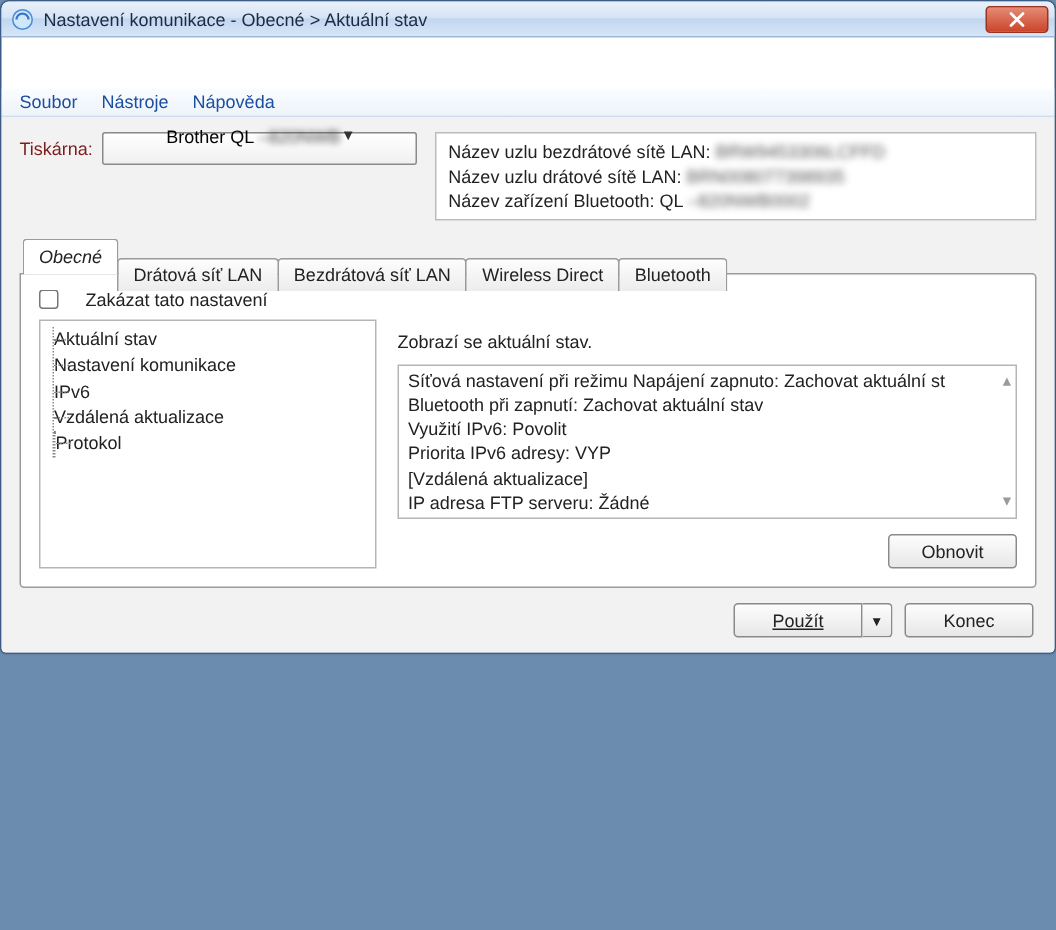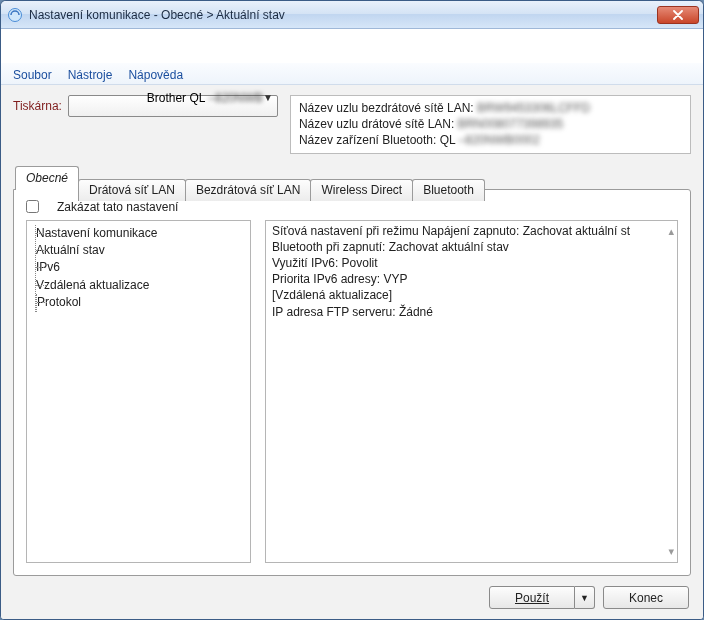--- a/index.html
+++ b/index.html
@@ -8,21 +8,21 @@
     font-family: "Segoe UI", Tahoma, sans-serif;
     font-size: 12px;
     background: #6b8caf;
     padding: 0;
     width: 704px;
     height: 620px;
     overflow: hidden;
   }
   .window {
     width: 704px;
-    height: 620px;
+    height: 436px;
     background: #fff;
     border: 1px solid #3b5c86;
     border-radius: 6px 6px 4px 4px;
     overflow: hidden;
     box-shadow: 0 0 0 1px rgba(0,0,0,0.05);
     display: flex;
     flex-direction: column;
   }
   .titlebar {
     height: 28px;
@@ -75,21 +75,21 @@
   .printer-block {
     display: flex;
     align-items: center;
     gap: 6px;
   }
   .printer-label { color:#7f1d1d; }
   .combo {
     width: 210px; height: 22px;
     border: 1px solid #8a8a8a;
     background: linear-gradient(#fff,#f0f0f0);
-    display:flex; align-items:center; justify-content:flex-end;
+    display:flex; align-items:center; justify-content:center;
     padding: 0 4px 17px 6px;
     border-radius: 2px;
   }
   .combo .blur { filter: blur(2px); color:#444; }
   .combo .chev { font-size:10px; color:#333; }
   .info-box {
     flex: 1;
     border: 1px solid #bcbcbc;
     background: #fff;
     padding: 4px 8px;
@@ -301,45 +301,49 @@
         <label class="disable-row">
           <input type="checkbox" style="">
           <span>Zakázat tato nastavení</span>
         </label>
 
         <div class="cols">
           <div class="tree">
             <ul>
               <li>
                 <ul class="dots">
+                  <li>Aktuální stav</li>
                   <li>Nastavení komunikace</li>
-                  <li>Aktuální stav</li>
                   <li>IPv6</li>
                   <li>
                     <span>Vzdálená aktualizace</span>
                     <ul class="dots">
                       <li>Protokol</li>
                     </ul>
                   </li>
                 </ul>
               </li>
             </ul>
           </div>
 
           <div class="right">
+            <div class="right-title">Zobrazí se aktuální stav.</div>
             <div class="status">
               <div>Síťová nastavení při režimu Napájení zapnuto: Zachovat aktuální st</div>
               <div>Bluetooth při zapnutí: Zachovat aktuální stav</div>
               <div>Využití IPv6: Povolit</div>
               <div>Priorita IPv6 adresy: VYP</div>
               <div>[Vzdálená aktualizace]</div>
               <div>IP adresa FTP serveru: Žádné</div>
               <span class="scroll-hint">▴</span>
               <span class="scroll-hint2">▾</span>
             </div>
+            <div class="refresh-row">
+              <div class="btn">Obnovit</div>
+            </div>
           </div>
         </div>
       </div>
     </div>
 
     <div class="footer">
       <div class="splitbtn">
         <div class="btn main">Použít</div>
         <div class="btn drop">▼</div>
       </div>

